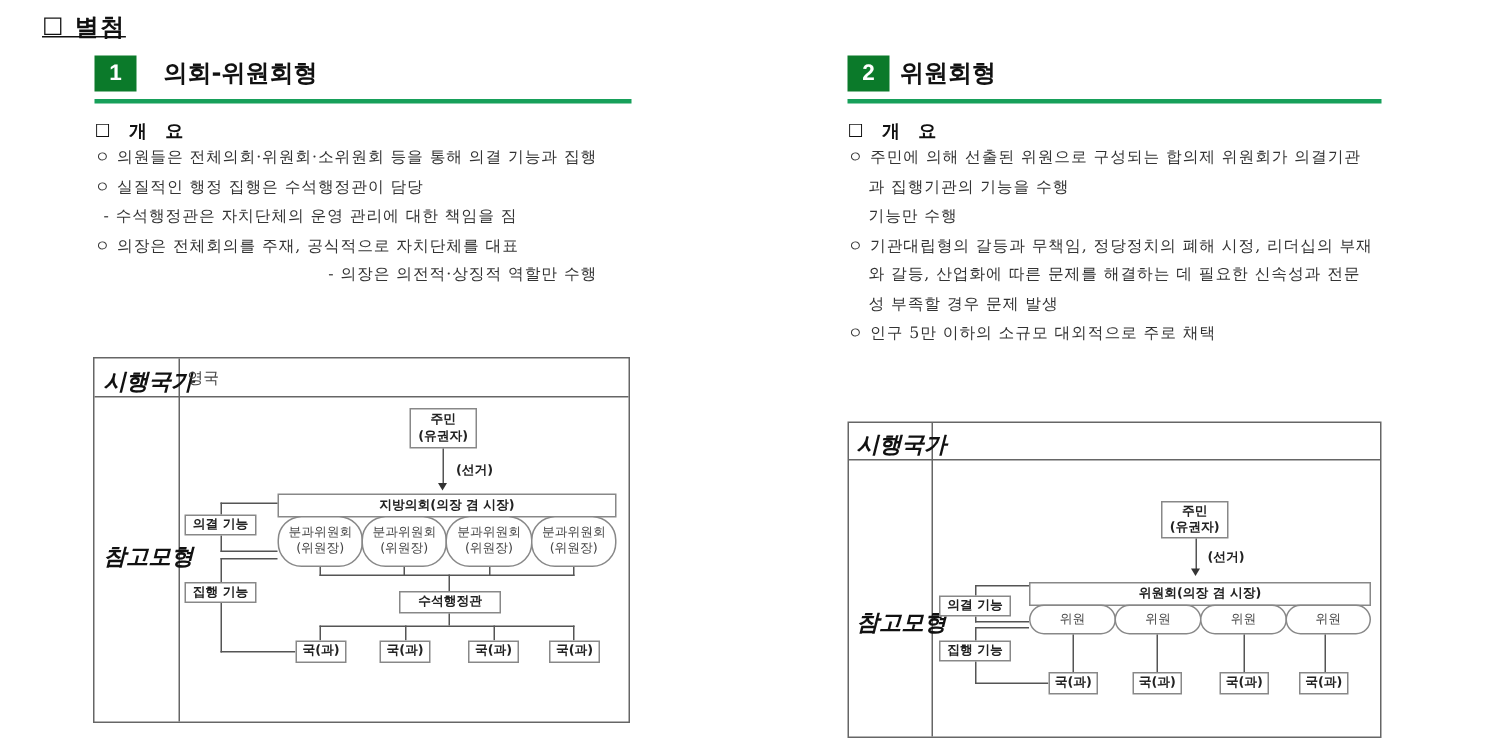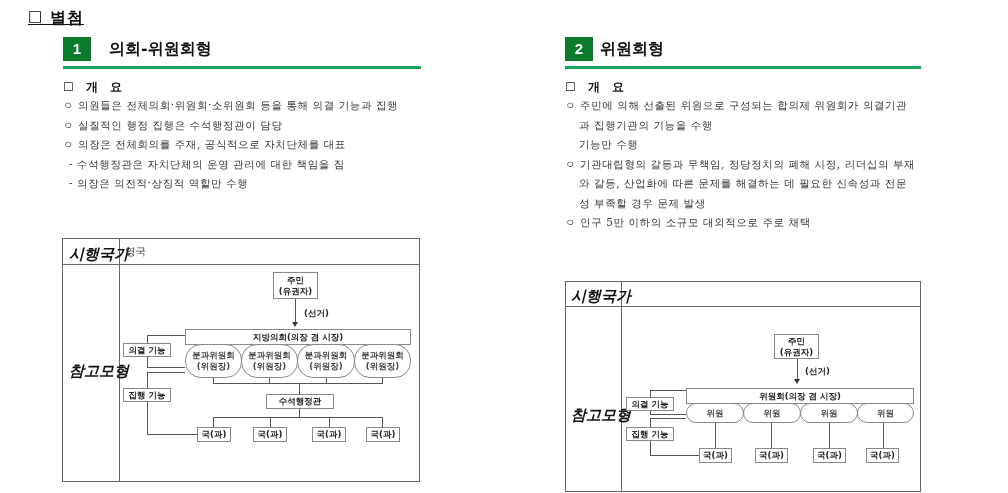--- a/index.html
+++ b/index.html
@@ -15,44 +15,44 @@
   .overview { font-size:12px; font-weight:bold; color:#111; letter-spacing:4px; }
   .txt { font-family:"DejaVu Serif", "Liberation Serif", serif; font-size:10.5px; color:#333; line-height:19.5px; white-space:nowrap; letter-spacing:0.6px; }
   .txt .ind { padding-left:14px; }
   .tbl { position:absolute; border:1px solid #666; box-sizing:border-box; }
   .tbl-hrow { position:absolute; left:0; right:0; top:0; border-bottom:1px solid #666; }
   .tbl-vline { position:absolute; top:0; bottom:0; width:1px; background:#666; }
   .tbl-lab { position:absolute; font-size:15px; font-weight:bold; color:#111; font-family:"DejaVu Sans", sans-serif; white-space:nowrap;font-style:italic; }
   .tbl-val { position:absolute; font-family:"DejaVu Serif", serif; font-size:10.5px; color:#444; white-space:nowrap; }
   .bx { position:absolute; border:1px solid #888; background:#fff; box-sizing:border-box; font-size:8.5px; color:#222;
         text-align:center; display:flex; align-items:center; justify-content:center; line-height:11px; font-weight:bold; }
-  .bx.norm { font-weight:bold; color:#444;border-radius:16px; }
+  .bx.norm { font-weight:normal; color:#444;border-radius:16px; }
   .ln { position:absolute; background:#555; }
   .arrowhead { position:absolute; width:0; height:0; border-left:3px solid transparent; border-right:3px solid transparent; border-top:5px solid #333; }
   .small-lab { position:absolute; font-size:8.5px; font-weight:bold; color:#222; white-space:nowrap; }
 </style>
 </head>
 <body>
 
 <div class="abs top-title">☐ 별첨</div>
 
 <div class="abs sec-head" style="left:63px; top:37px; width:358px;">
   <div class="sec-num" style="left:0; top:0;">1</div>
   <div class="sec-title" style="left:46px;">의회-위원회형</div>
 </div>
 <div class="sec-rule" style="left:63px; top:66px; width:358px;"></div>
 
 <div class="abs overview" style="left:63px; top:79px;">☐ 개  요</div>
 
 <div class="abs txt" style="left:63px; top:96px;">
   <div>ㅇ 의원들은 전체의회·위원회·소위원회 등을 통해 의결 기능과 집행</div>
   <div>ㅇ 실질적인 행정 집행은 수석행정관이 담당</div>
+  <div style="padding-left:6px;">- 수석행정관은 자치단체의 운영 관리에 대한 책임을 짐</div>
   <div>ㅇ 의장은 전체회의를 주재, 공식적으로 자치단체를 대표</div>
-  <div style="padding-left:6px;">- 수석행정관은 자치단체의 운영 관리에 대한 책임을 짐</div>
-  <div style="padding-left:6px;">- 의장은 의전적·상징적 역할만 수행</div>
+  <div style="padding-left:6px;text-align:right;">- 의장은 의전적·상징적 역할만 수행</div>
 </div>
 
 <div class="tbl" style="left:62px; top:238px; width:358px; height:244px;">
   <div class="tbl-hrow" style="height:25px;"></div>
   <div class="tbl-vline" style="left:56px;"></div>
   <div class="tbl-lab" style="left:6px; top:6px;">시행국가</div>
   <div class="tbl-val" style="left:62px; top:6px;">영국</div>
   <div class="tbl-lab" style="left:6px; top:123px;">참고모형</div>
 </div>
 

